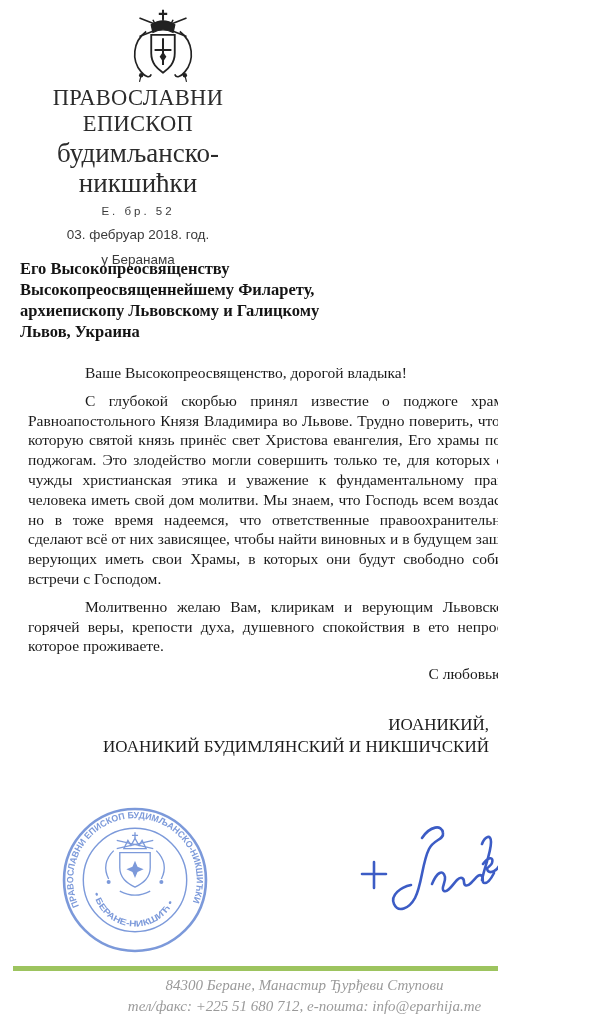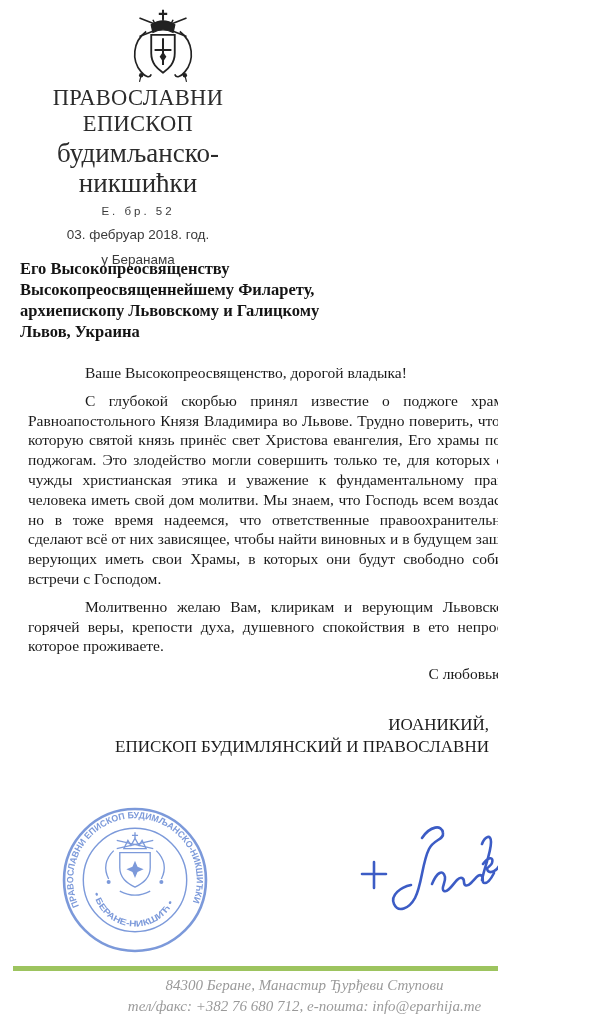--- a/index.html
+++ b/index.html
@@ -108,21 +108,21 @@
 
   <div class="body-text">
     <p class="salutation">Ваше Высокопреосвященство, дорогой владыка!</p>
     <p>С глубокой скорбью принял известие о поджоге храма Святого Равноапостольного Князя Владимира во Львове. Трудно поверить, что в стране, в которую святой князь принёс свет Христова евангелия, Его храмы подвергаются поджогам. Это злодейство могли совершить только те, для которых совершенно чужды христианская этика и уважение к фундаментальному праву каждого человека иметь свой дом молитви. Мы знаем, что Господь всем воздаст по делам, но в тоже время надеемся, что ответственные правоохранительные органы сделают всё от них зависящее, чтобы найти виновных и в будущем защищат право верующих иметь свои Храмы, в которых они будут свободно собираться для встречи с Господом.</p>
     <p>Молитвенно желаю Вам, клирикам и верующим Львовской епархии горячей веры, крепости духа, душевного спокойствия в ето непростое время, которое проживаете.</p>
     <p class="closing">С любовью о Господе,</p>
   </div>
 
   <div class="sig-block">
     <div>ИОАНИКИЙ,</div>
-    <div>ЕПИСКОП БУДИМЛЯНСКИЙ И ПРАВОСЛАВНИ</div>
+    <div>ИОАНИКИЙ БУДИМЛЯНСКИЙ И НИКШИЧСКИЙ</div>
   </div>
 
   <svg class="stamp" viewBox="0 0 146 146" fill="none" stroke="#6e8fd6">
     <circle cx="73" cy="73" r="70" stroke-width="2.6"></circle>
     <circle cx="73" cy="73" r="51" stroke-width="1.4"></circle>
     <path id="sealRing" d="M17.7,98.8 A61,61 0 1 1 128.3,98.8" stroke="none"></path>
     <path id="sealInner" d="M32,86 A42,42 0 0 0 114,86" stroke="none"></path>
     <text font-family="Liberation Sans, sans-serif" font-size="9" font-weight="bold" fill="#6e8fd6" stroke="none" textLength="240" lengthAdjust="spacingAndGlyphs">
       <textPath href="#sealRing">ПРАВОСЛАВНИ ЕПИСКОП БУДИМЉАНСКО-НИКШИЋКИ</textPath>
     </text>
@@ -151,16 +151,16 @@
     <path d="M146,34 c3,-8 9,-10 9,-2 c0,11 -7,26 -9,38 m1,-16 c5,-7 11,-8 9,-1 c-1,4 -7,4 -4,8 c3,3 9,-1 11,-5"></path>
     <path d="M166,64 c3,-5 7,-5 7,0 c0,4 -2,9 2,9 c4,0 7,-7 9,-12"></path>
     <circle cx="187" cy="40" r="1.4" fill="#3c5cc5" stroke="none"></circle>
     <path d="M186,56 c2,6 -1,28 -7,38 c-4,7 -11,5 -9,-2"></path>
     <path d="M196,62 c8,-10 16,-8 13,-1 c-2,5 -11,4 -11,9 c0,6 9,5 14,0"></path>
   </svg>
 
   <div class="footer-rule" style="background: rgb(157, 196, 95);"></div>
   <div class="footer-text">
     <div>84300 Беране, Манастир Ђурђеви Ступови</div>
-    <div>тел/факс: +382 76 680 712, е-пошта: info@eparhija.me</div>
+    <div>тел/факс: +225 51 680 712, е-пошта: info@eparhija.me</div>
   </div>
 
 </div>
 
 </body></html>

